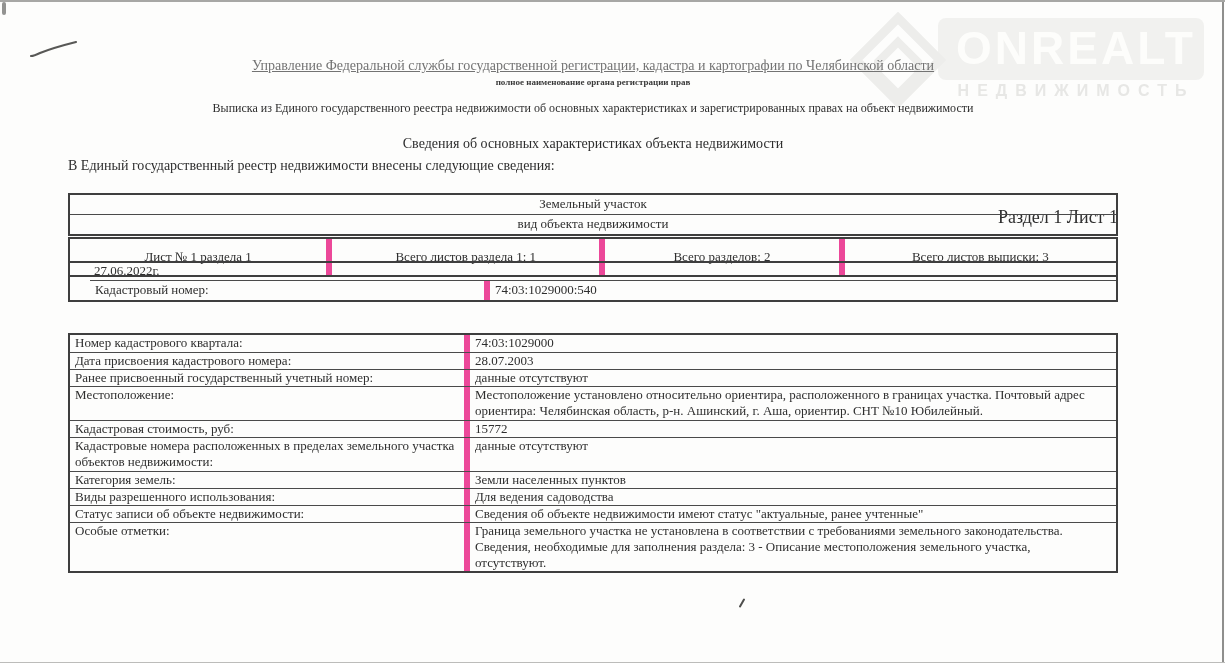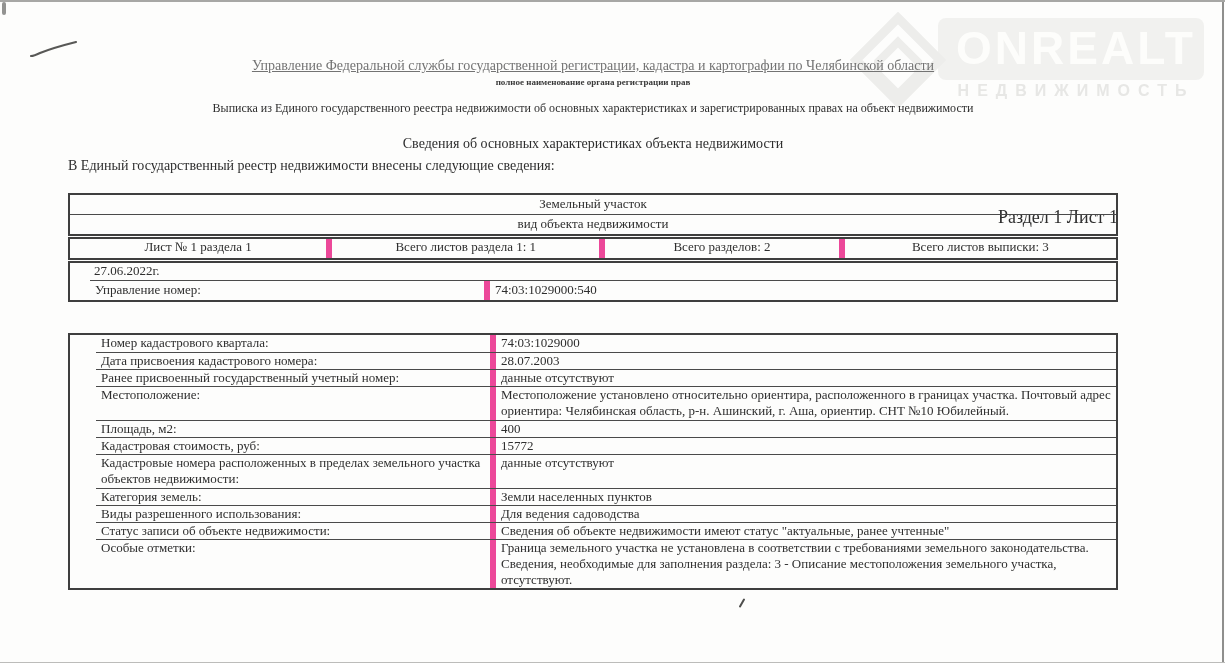--- a/index.html
+++ b/index.html
@@ -77,30 +77,30 @@
 
   
   .tbl {
     position:absolute; left:0; width:1050px;
     border:2px solid #3e3e3e; background:transparent;
     font-size:13px; line-height:16px;
   }
   .tbl-object { top:191px; }
   .tbl-sheet  { top:235px; }
   .tbl-date   { top:259px;padding-left:20px; }
-  .tbl-details{ top:331px;padding-left:26px; }
+  .tbl-details{ top:331px; }
 
   .trow { display:flex; border-top:1px solid #4a4a4a; }
   .trow:first-child { border-top:none; }
   .tcell { border-left:6px solid #ec4899; }
   .tcell:first-child { border-left:none; }
 
   .crow { min-height:19px; text-align:center; padding:1px 4px; }
   .sheet-row { min-height:19px; }
-  .sheet-cell { text-align:center; padding:0 4px; }
+  .sheet-cell { text-align:center; padding:10px 4px; }
   .sc1 { width:24.5%; } .sc2 { width:26.1%; } .sc3 { width:22.9%; } .sc4 { width:26.5%; }
 
   .date-cell { min-height:17px; padding:0 4px; }
   .kn-row .tcell { min-height:19px; padding:1px 5px; }
   .col-label { width:394px; flex:none; }
   .col-value { flex:1; }
 
   .drow .tcell { padding:0 5px; }
   .h1 { min-height:17px; }
   .h2 { min-height:34px; }
@@ -155,21 +155,21 @@
         <div class="tcell sheet-cell sc3">Всего разделов: 2</div>
         <div class="tcell sheet-cell sc4">Всего листов выписки: 3</div>
       </div>
     </div>
 
     <div class="tbl tbl-date">
       <div class="trow">
           <div class="tcell date-cell" style="width:100%">27.06.2022г.</div>
         </div>
       <div class="trow kn-row">
-        <div class="tcell col-label">Управление номер:</div>
+        <div class="tcell col-label">Кадастровый номер:</div>
         <div class="tcell col-value">74:03:1029000:540</div>
       </div>
     </div>
 
     <div class="tbl tbl-details">
       <div class="trow drow h1">
         <div class="tcell col-label">Номер кадастрового квартала:</div>
         <div class="tcell col-value">74:03:1029000</div>
       </div>
       <div class="trow drow h1">
@@ -178,24 +178,20 @@
       </div>
       <div class="trow drow h1">
         <div class="tcell col-label">Ранее присвоенный государственный учетный номер:</div>
         <div class="tcell col-value">данные отсутствуют</div>
       </div>
       <div class="trow drow h2">
         <div class="tcell col-label">Местоположение:</div>
         <div class="tcell col-value">Местоположение установлено относительно ориентира, расположенного в границах участка. Почтовый адрес ориентира: Челябинская область, р-н. Ашинский, г. Аша, ориентир. СНТ №10 Юбилейный.</div>
       </div>
       <div class="trow drow h1">
-        <div class="tcell col-label">Площадь, м2:</div>
-        <div class="tcell col-value">400</div>
-      </div>
-      <div class="trow drow h1">
         <div class="tcell col-label">Кадастровая стоимость, руб:</div>
         <div class="tcell col-value">15772</div>
       </div>
       <div class="trow drow h2">
         <div class="tcell col-label">Кадастровые номера расположенных в пределах земельного участка объектов недвижимости:</div>
         <div class="tcell col-value">данные отсутствуют</div>
       </div>
       <div class="trow drow h1">
         <div class="tcell col-label">Категория земель:</div>
         <div class="tcell col-value">Земли населенных пунктов</div>

